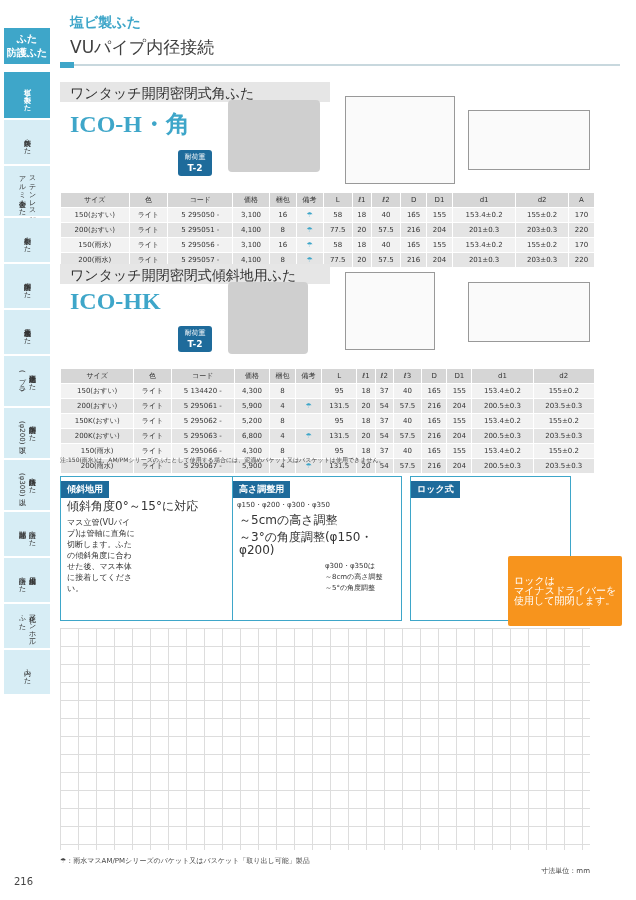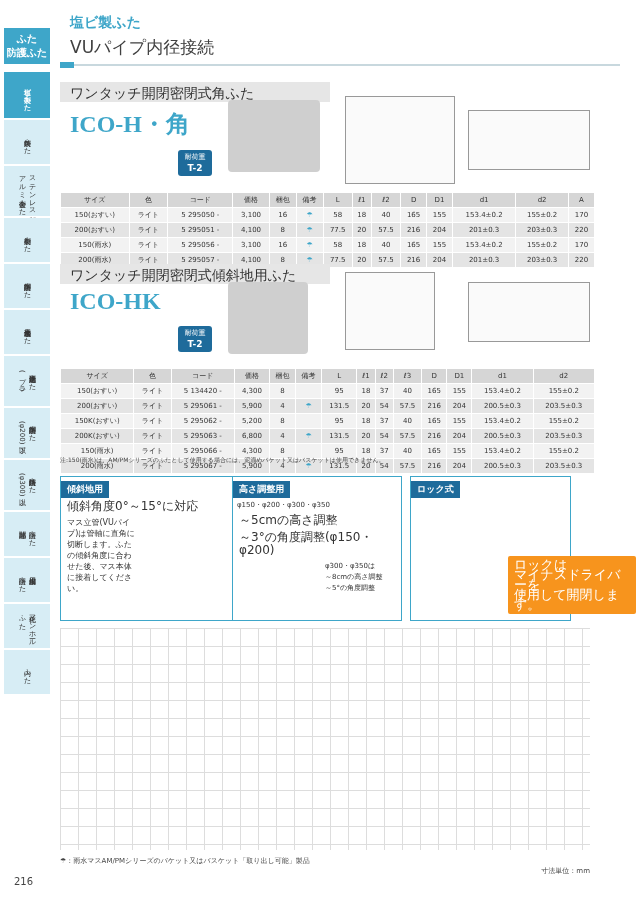--- a/index.html
+++ b/index.html
@@ -20,21 +20,21 @@
   table.spec { position: absolute; left: 60px; border-collapse: collapse; font-size: 7px; width: 535px; }
   table.spec th { background: #d6d6d6; font-weight: normal; padding: 2px 1px; border: 1px solid #fff; }
   table.spec td { padding: 2px 1px; text-align: center; border: 1px solid #fff; background: #f2f2f2; }
   table.spec tr:nth-child(even) td { background: #e4e4e4; }
   .note { position: absolute; left: 60px; top: 456px; font-size: 6px; color: #444; }
   .feature-box { position: absolute; top: 476px; height: 145px; border: 1px solid #3ea6c9; background: #fff; }
   .feature-head { background: #1e6b9b; color: #fff; font-size: 9px; font-weight: bold; padding: 2px 6px; display: inline-block; }
   .feature-sub { font-size: 7px; padding: 2px 4px; }
   .feature-text { font-size: 12px; line-height: 13px; padding: 2px 6px; }
   .feature-small { font-size: 8px; line-height: 11px; padding: 2px 6px; }
-  .callout { position: absolute; background: #f7941d; color: #fff; font-size: 13px; padding: 4px 6px; line-height: 10px; border-radius: 2px; }
+  .callout { position: absolute; background: #f7941d; color: #fff; font-size: 10px; padding: 20px 6px; line-height: 10px; border-radius: 2px; }
   .grid { position: absolute; left: 60px; top: 628px; width: 530px; height: 222px; background-image: linear-gradient(#ddd 1px, transparent 1px), linear-gradient(90deg, #ddd 1px, transparent 1px); background-size: 18px 18px; }
   .footer-note { position: absolute; left: 60px; top: 856px; font-size: 7px; color: #444; }
   .unit-note { position: absolute; right: 46px; top: 866px; font-size: 7px; color: #444; }
   .page-num { position: absolute; left: 14px; top: 876px; font-size: 10px; color: #444; }
 </style>
 </head>
 <body>
 
 <div class="sidebar">
   <div class="side-top" style="white-space:pre-line">ふた

